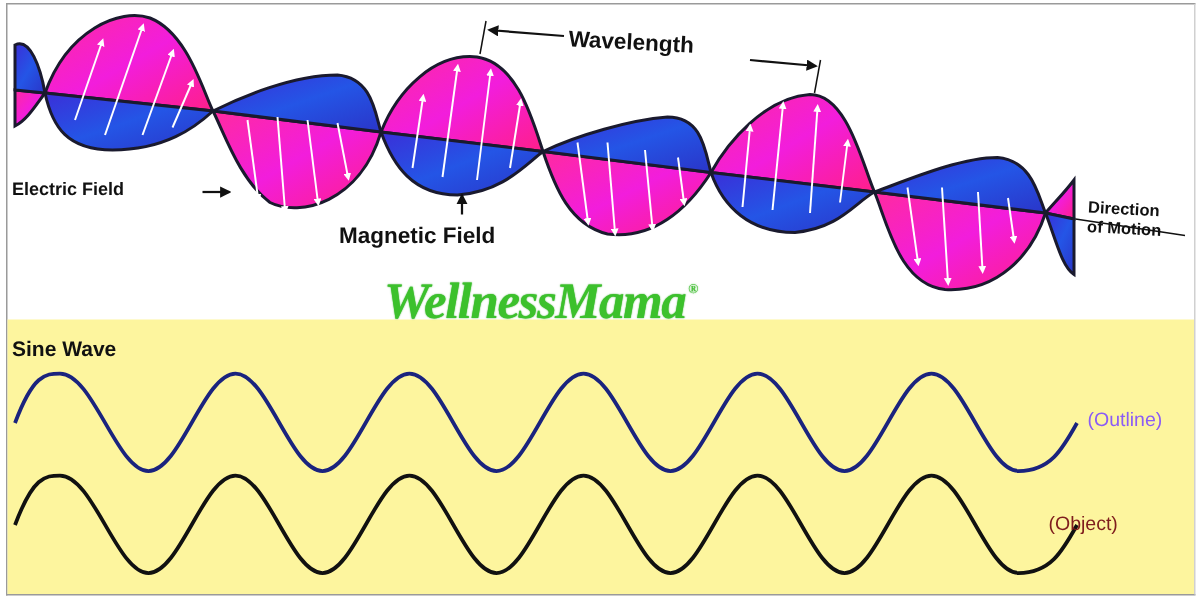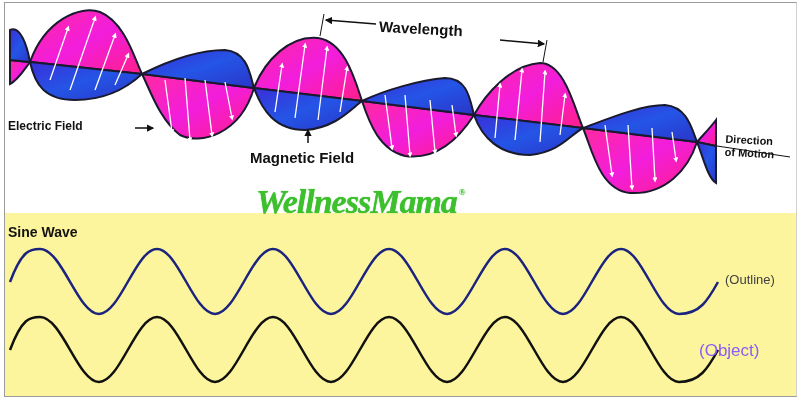--- a/index.html
+++ b/index.html
@@ -2,26 +2,26 @@
 <html><head>
 <meta charset="utf-8">
 <style>
   html, body { margin: 0; padding: 0; }
   body { width: 800px; height: 400px; position: relative; overflow: hidden; background: #ffffff; font-family: "Liberation Sans", sans-serif; }
   .frame { position: absolute; left: 4px; top: 2px; width: 793px; height: 395px; border: 1px solid #9a9a9a; border-right-color:#d0d0d0; box-sizing: border-box; }
   .yellow { position: absolute; left: 5px; top: 213px; width: 791px; height: 183px; background: #fdf59e; }
   svg.layer { position: absolute; left: 0; top: 0; }
   .label { position: absolute; font-weight: bold; color: #111; white-space: nowrap; font-family: "Liberation Sans", sans-serif; }
   .lbl-electric { left: 8px; top: 119px; font-size: 12px; }
-  .lbl-magnetic { left: 226px; top: 149px; font-size: 15px; margin-left: 24px; }
+  .lbl-magnetic { left: 226px; top: 149px; font-size: 15px; }
   .lbl-wavelength { left: 379px; top: 20px; font-size: 15px; transform: rotate(3deg); }
   .lbl-direction { left: 725px; top: 134px; font-size: 11px; line-height: 13px; transform: rotate(3deg); }
   .lbl-sine { left: 8px; top: 224px; font-size: 14px; }
-  .lbl-outline { left: 725px; top: 272px; font-size: 13px; font-weight: normal; color:#404040; }
-  .lbl-object { left: 699px; top: 341px; font-size: 17px; font-weight: normal; color:#8b5cf6; }
+  .lbl-outline { left: 725px; top: 272px; font-size: 13px; font-weight: normal; color:#8b5cf6; }
+  .lbl-object { left: 699px; top: 341px; font-size: 13px; font-weight: normal; color:#7f1d1d; }
   .logo { position: absolute; left: 256px; top: 183px; font-family: Liberation Serif, serif; font-style: italic; font-weight: bold; font-size: 34px; color: #3cc12c; letter-spacing: -1px; text-shadow: 0 0 1px #2ea822; }
   .logo sup { font-size: 9px; font-style: normal; font-weight: normal; vertical-align: top; position: relative; top: 4px; left: 2px; color:#3cc12c; }
 </style>
 </head>
 <body>
 
 <div class="frame"></div>
 <div class="yellow"></div>
 
 <svg class="layer" width="800" height="400" viewBox="0 0 800 400">

